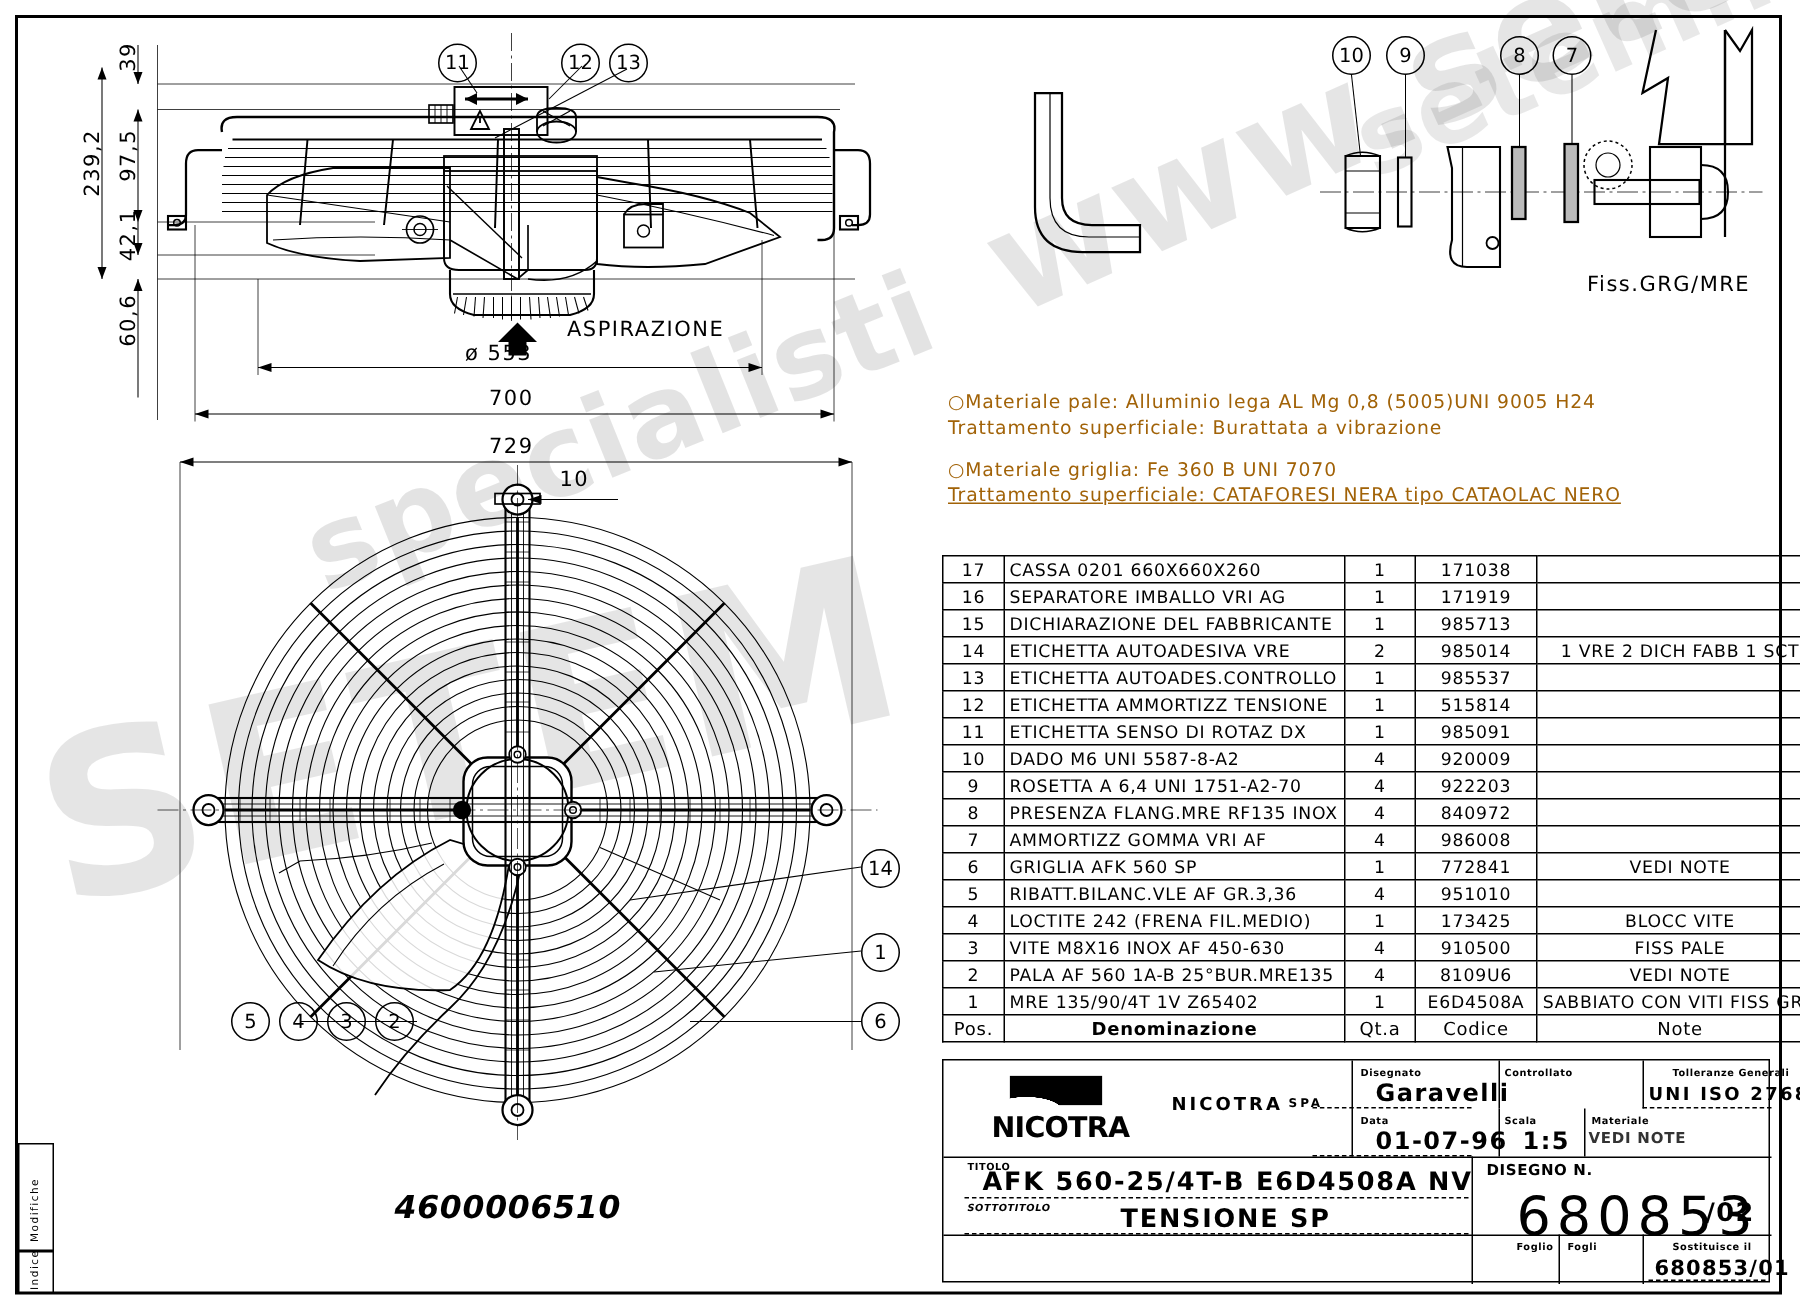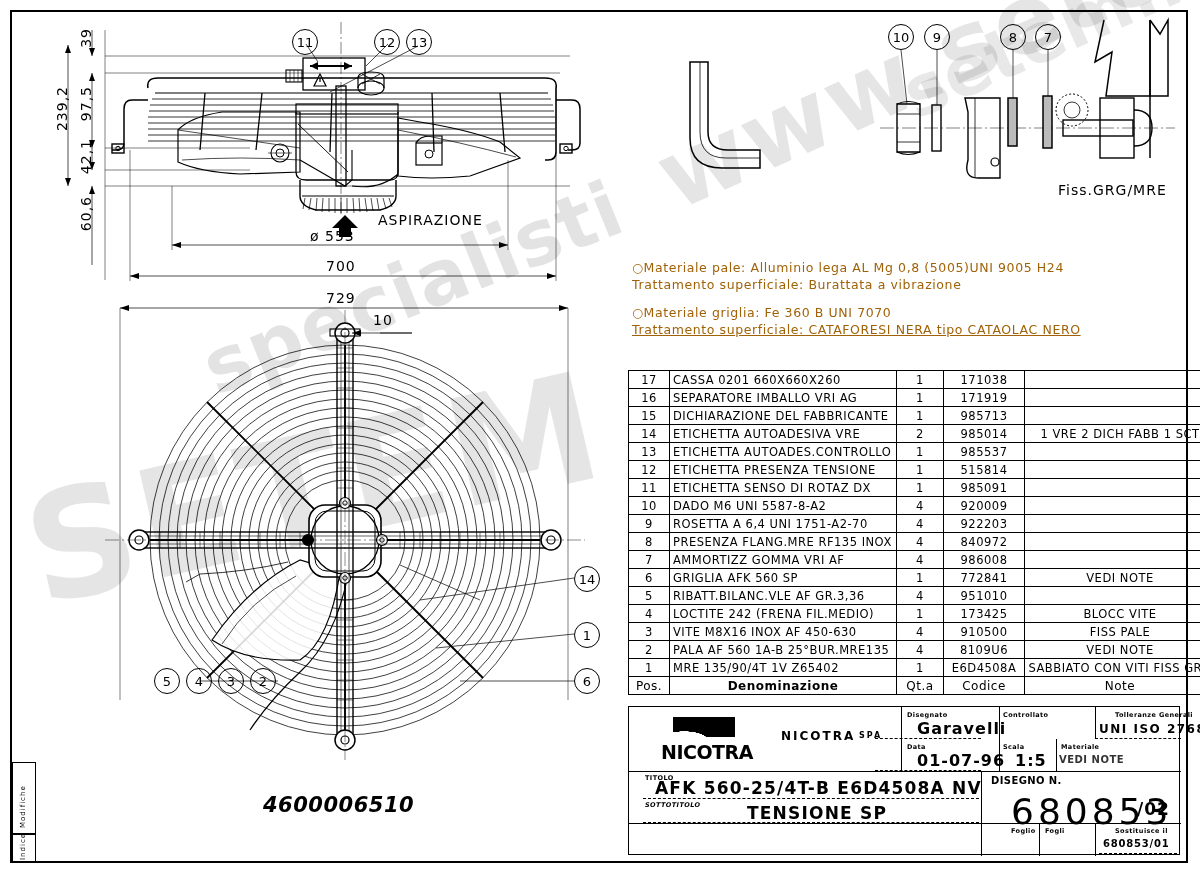--- a/index.html
+++ b/index.html
@@ -587,21 +587,21 @@
         </tr>
         <tr>
           <td class="c-pos">13</td>
           <td class="c-den">ETICHETTA AUTOADES.CONTROLLO</td>
           <td class="c-qta">1</td>
           <td class="c-cod">985537</td>
           <td class="c-note"></td>
         </tr>
         <tr>
           <td class="c-pos">12</td>
-          <td class="c-den">ETICHETTA PRESENZA TENSIONE</td>
+          <td class="c-den">ETICHETTA AMMORTIZZ TENSIONE</td>
           <td class="c-qta">1</td>
           <td class="c-cod">515814</td>
           <td class="c-note"></td>
         </tr>
         <tr>
           <td class="c-pos">11</td>
           <td class="c-den">ETICHETTA SENSO DI ROTAZ DX</td>
           <td class="c-qta">1</td>
           <td class="c-cod">985091</td>
           <td class="c-note"></td>
@@ -736,16 +736,16 @@
 
     <div class="tb-lbl" style="left:362px; top:68px; font-size:10px;">DISEGNO N.</div>
     <div class="tb-val" style="left:382px; top:84px; font-size:36px; letter-spacing:4px; font-weight:normal;">680853</div>
     <div class="tb-val" style="left:508px; top:92px; font-size:17px;">/02</div>
 
     <div class="tb-lbl" style="left:358px; top:120px;padding-left:24px;">Foglio</div>
     <div class="tb-val" style="left:358px; top:130px; font-size:12px;"></div>
     <div class="tb-lbl" style="left:416px; top:120px;">Fogli</div>
     <div class="tb-val" style="left:416px; top:130px; font-size:12px;"></div>
     <div class="tb-lbl" style="left:486px; top:120px;">Sostituisce il</div>
-    <div class="tb-val" style="left:474px; top:131px; font-size:10px; letter-spacing:0.8px;">680853/01</div>
+    <div class="tb-val" style="left:474px; top:131px; font-size:14px; letter-spacing:0.8px;">680853/01</div>
   </div>
 
 </div>
 
 </body></html>

